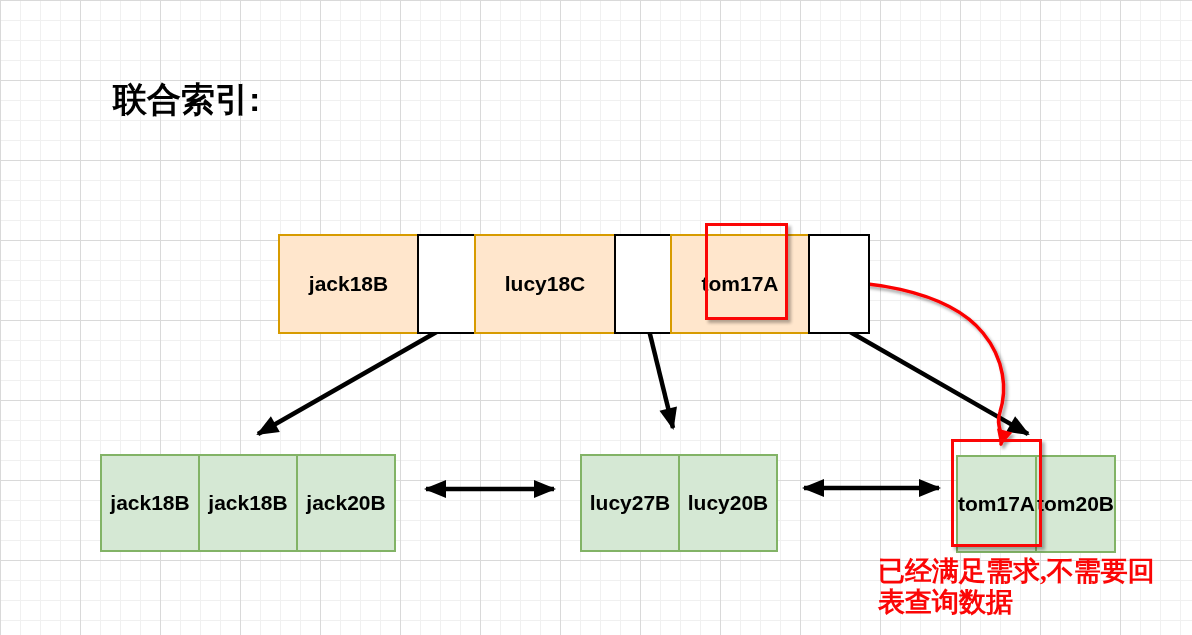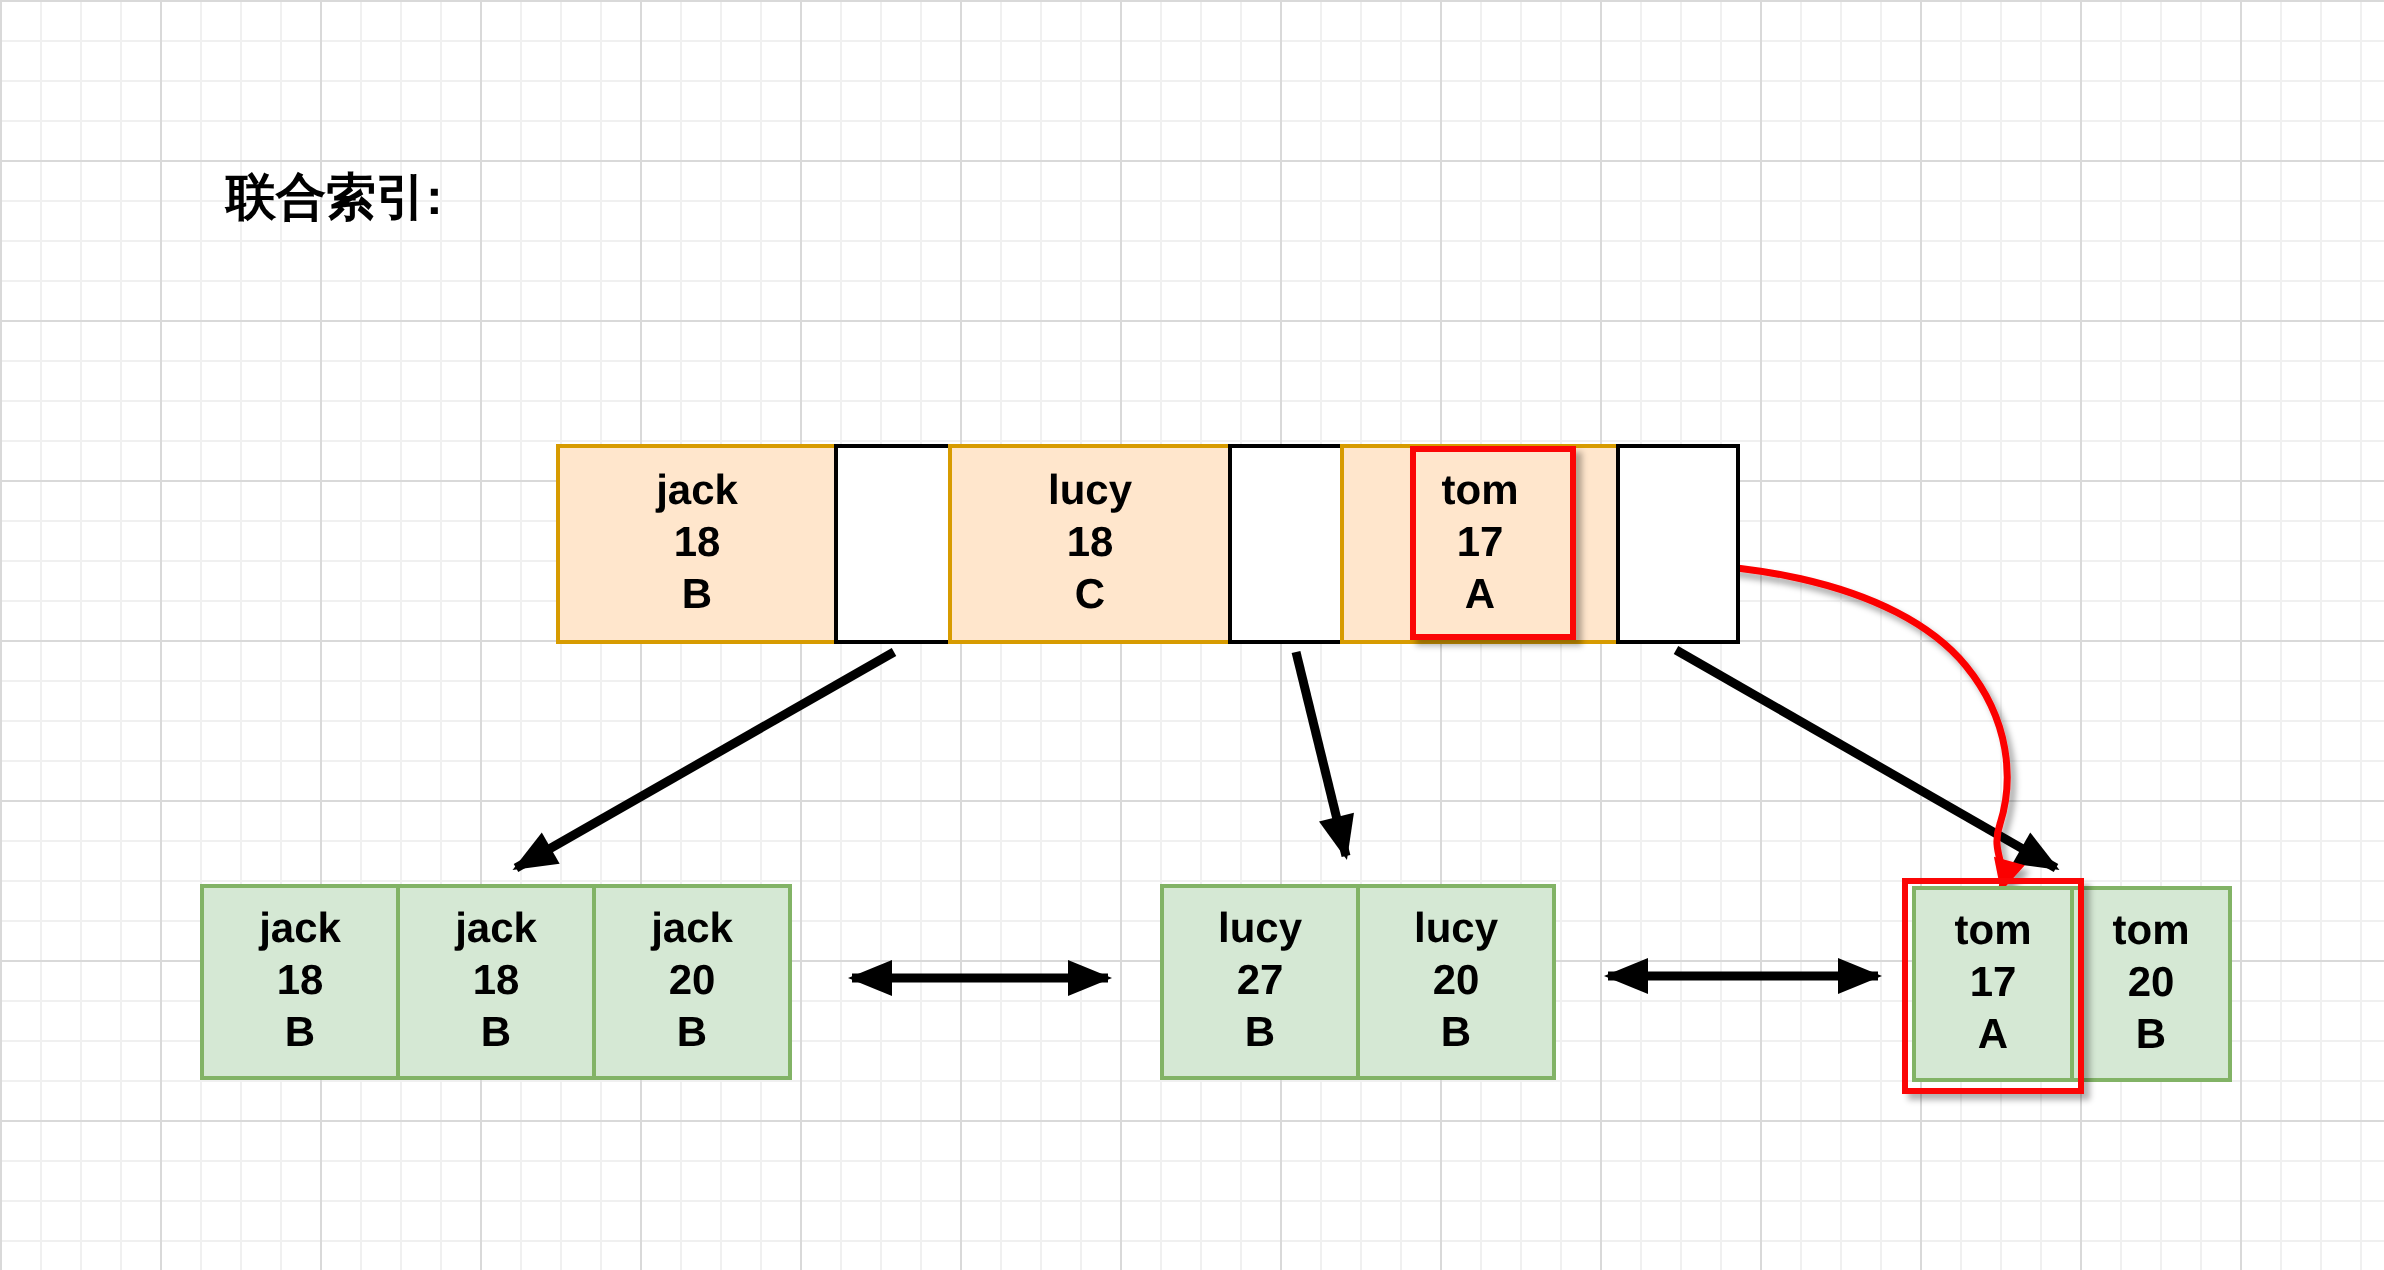--- a/index.html
+++ b/index.html
@@ -11,29 +11,29 @@
     background-image:
       linear-gradient(to right, #d9d9d9 1px, transparent 1px),
       linear-gradient(to bottom, #d9d9d9 1px, transparent 1px),
       linear-gradient(to right, #f0f0f0 1px, transparent 1px),
       linear-gradient(to bottom, #f0f0f0 1px, transparent 1px);
     background-size:80px 80px,80px 80px,20px 20px,20px 20px;
     font-family:"Liberation Sans", sans-serif;
   }
   .title{
     position:absolute;left:113px;top:80px;
-    font-weight:bold;font-size:25px;line-height:38px;color:#000;
+    font-weight:bold;font-size:34px;line-height:38px;color:#000;
     white-space:nowrap;
   }
   .arrows{position:absolute;left:0;top:0;width:1192px;height:635px;pointer-events:none;}
   .node-row{position:absolute;display:flex;}
   .cell{
     box-sizing:border-box;
-    display:flex;flex-direction:column;align-items:center;justify-content:center;
-    font-weight:bold;font-size:21px;line-height:26px;color:#000;text-align:center;
+    display:flex;flex-direction:row;align-items:center;justify-content:center;
+    font-weight:bold;font-size:21px;line-height:26px;color:#000;text-align:center;margin-top:12px;
   }
   .cell + .cell{margin-left:-2px;}
   .key{background:#ffe6cc;border:2px solid #d79b00;}
   .ptr{background:#ffffff;border:2px solid #000000;}
   .leaf{background:#d5e8d4;border:2px solid #82b366;}
   .root-row{left:278px;top:222px;height:100px;}
   .root-row .cell{height:100px;}
   .g1{left:100px;top:442px;height:98px;}
   .g2{left:580px;top:442px;height:98px;}
   .g3{left:956px;top:443px;height:98px;}
@@ -150,14 +150,18 @@
     <div class="cell leaf">
       <span>tom</span>
       <span>20</span>
       <span>B</span>
     </div>
   </div>
 
   <div class="hl hl-top"></div>
   <div class="hl hl-leaf"></div>
 
+  <div class="annotation">
+    <div>已经满足需求,不需要回</div>
+    <div>表查询数据</div>
+  </div>
 
 </div>
 
 </body></html>

